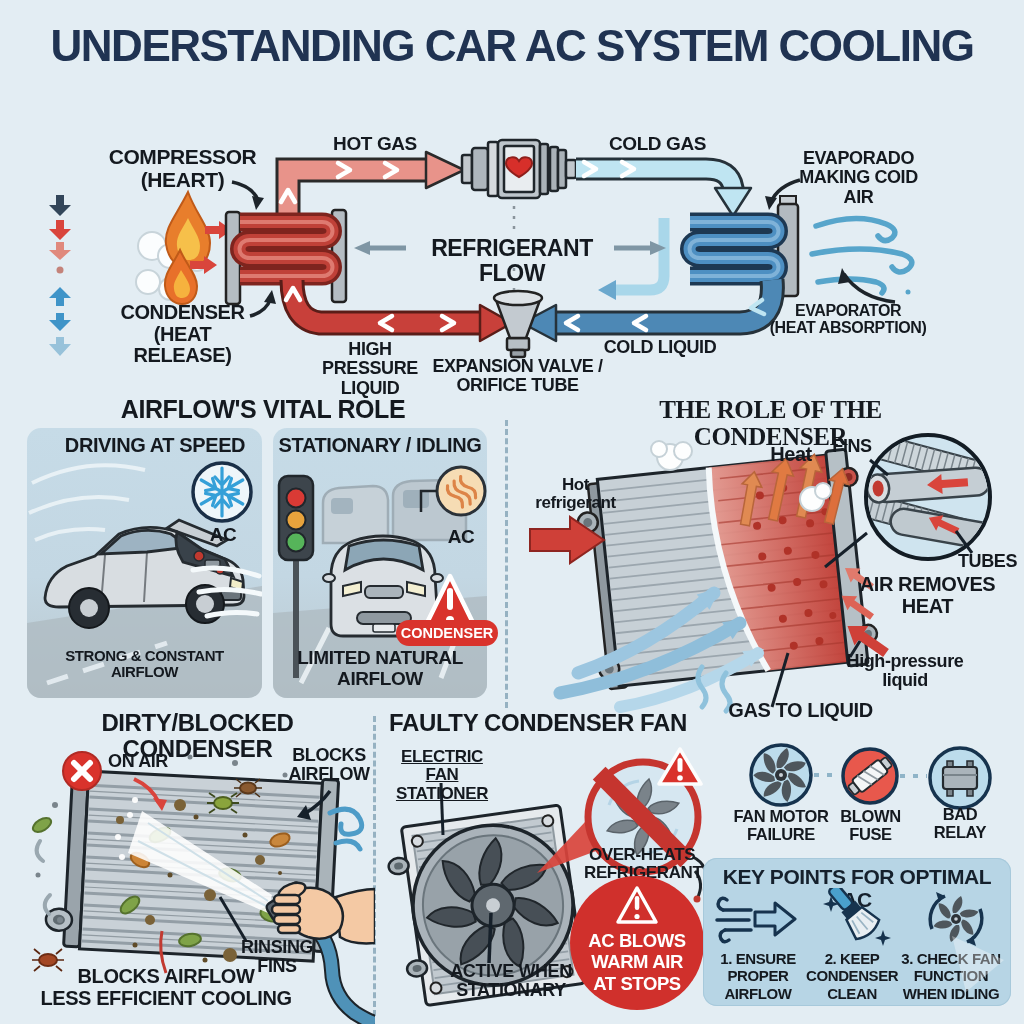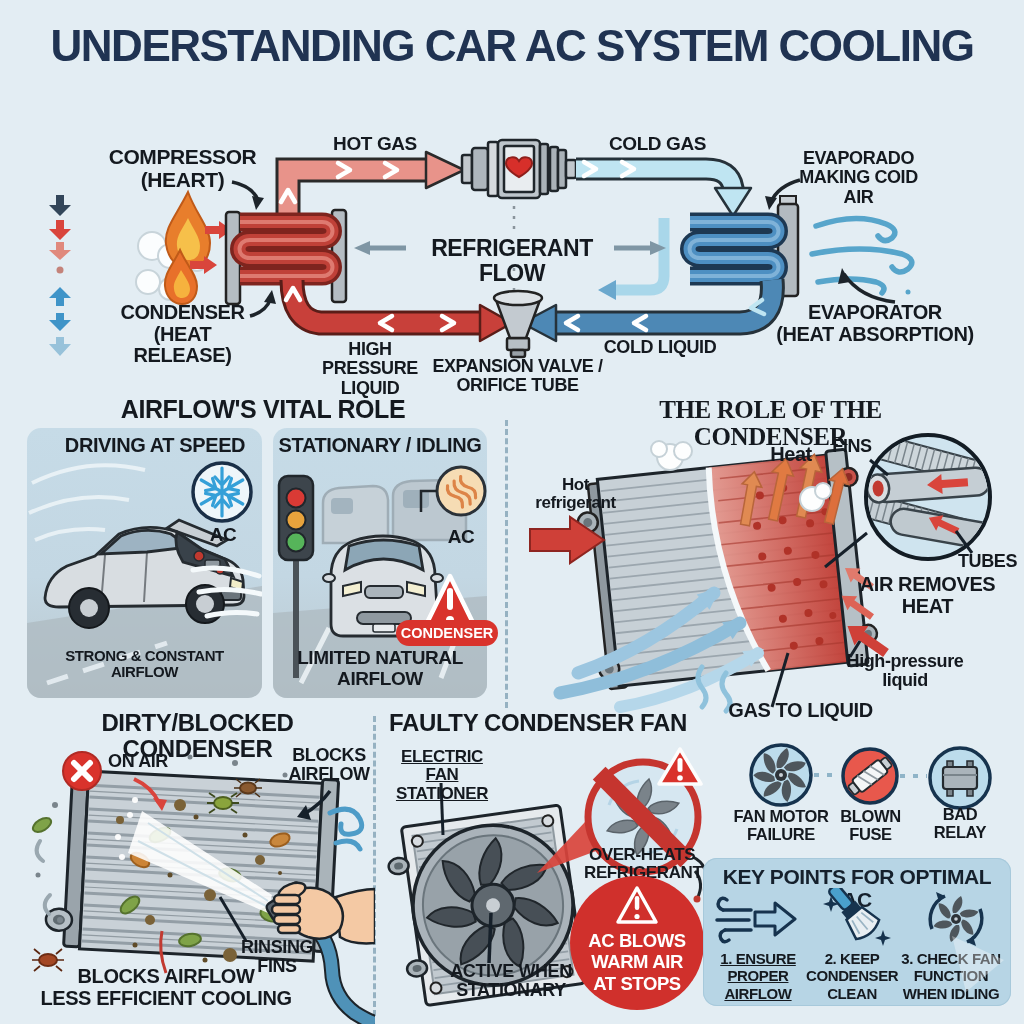--- a/index.html
+++ b/index.html
@@ -150,21 +150,21 @@
 
   <div class="lbl" style="left:100px;top:146px;width:165px;font-size:21px;">COMPRESSOR
 (HEART)</div>
   <div class="lbl" style="left:320px;top:134px;width:110px;font-size:19px;">HOT GAS</div>
   <div class="lbl" style="left:600px;top:134px;width:115px;font-size:19px;">COLD GAS</div>
   <div class="lbl" style="left:786px;top:149px;width:145px;font-size:18px;">EVAPORADO
 MAKING COID AIR</div>
   <div class="lbl" style="left:402px;top:236px;width:220px;font-size:23px;">REFRIGERANT FLOW</div>
   <div class="lbl" style="left:110px;top:302px;width:145px;font-size:20px;">CONDENSER
 (HEAT RELEASE)</div>
-  <div class="lbl" style="left:775px;top:302px;width:200px;font-size:20px;">EVAPORATOR
+  <div class="lbl" style="left:748px;top:302px;width:200px;font-size:16px;">EVAPORATOR
 (HEAT ABSORPTION)</div>
   <div class="lbl" style="left:305px;top:340px;width:130px;font-size:18px;">HIGH PRESSURE
 LIQUID</div>
   <div class="lbl" style="left:430px;top:357px;width:175px;font-size:18px;">EXPANSION VALVE /
 ORIFICE TUBE</div>
   <div class="lbl" style="left:600px;top:338px;width:120px;font-size:18px;">COLD LIQUID</div>
 
   <div class="lbl" style="left:118px;top:396px;width:290px;font-size:25px;">AIRFLOW'S VITAL ROLE</div>
 
   <div class="panel" style="left:27px;top:428px;width:235px;height:270px;">
@@ -690,21 +690,21 @@
       <path transform="rotate(0)" d="M0 -6 C6 -10 8 -18 5 -23 C-2 -19 -5 -11 -3 -6 Z" fill="#4e565c"></path>
       <path transform="rotate(60)" d="M0 -6 C6 -10 8 -18 5 -23 C-2 -19 -5 -11 -3 -6 Z" fill="#4e565c"></path>
       <path transform="rotate(120)" d="M0 -6 C6 -10 8 -18 5 -23 C-2 -19 -5 -11 -3 -6 Z" fill="#4e565c"></path>
       <path transform="rotate(180)" d="M0 -6 C6 -10 8 -18 5 -23 C-2 -19 -5 -11 -3 -6 Z" fill="#4e565c"></path>
       <path transform="rotate(240)" d="M0 -6 C6 -10 8 -18 5 -23 C-2 -19 -5 -11 -3 -6 Z" fill="#4e565c"></path>
       <path transform="rotate(300)" d="M0 -6 C6 -10 8 -18 5 -23 C-2 -19 -5 -11 -3 -6 Z" fill="#4e565c"></path>
       <circle r="5" fill="#2d3338"></circle>
         <circle r="1.8" fill="#c8d0d6"></circle>
     </g>
   </svg>
-  <div class="lbl" style="left:712px;top:950px;width:92px;font-size:15px;line-height:1.16;text-decoration:underline;">1. ENSURE
+  <div class="lbl" style="left:712px;top:950px;width:92px;font-size:15px;line-height:1.16;">1. ENSURE
 PROPER
 AIRFLOW</div>
   <div class="lbl" style="left:806px;top:950px;width:92px;font-size:15px;line-height:1.16;">2. KEEP
 CONDENSER
 CLEAN</div>
   <div class="lbl" style="left:898px;top:950px;width:106px;font-size:15px;line-height:1.16;">3. CHECK FAN
 FUNCTION
 WHEN IDLING</div>
   <svg style="left:942px;top:928px;" width="70" height="70" viewBox="0 0 70 70">
     <polygon points="10,8 62,32 24,64" fill="rgba(255,255,255,0.35)"></polygon>

